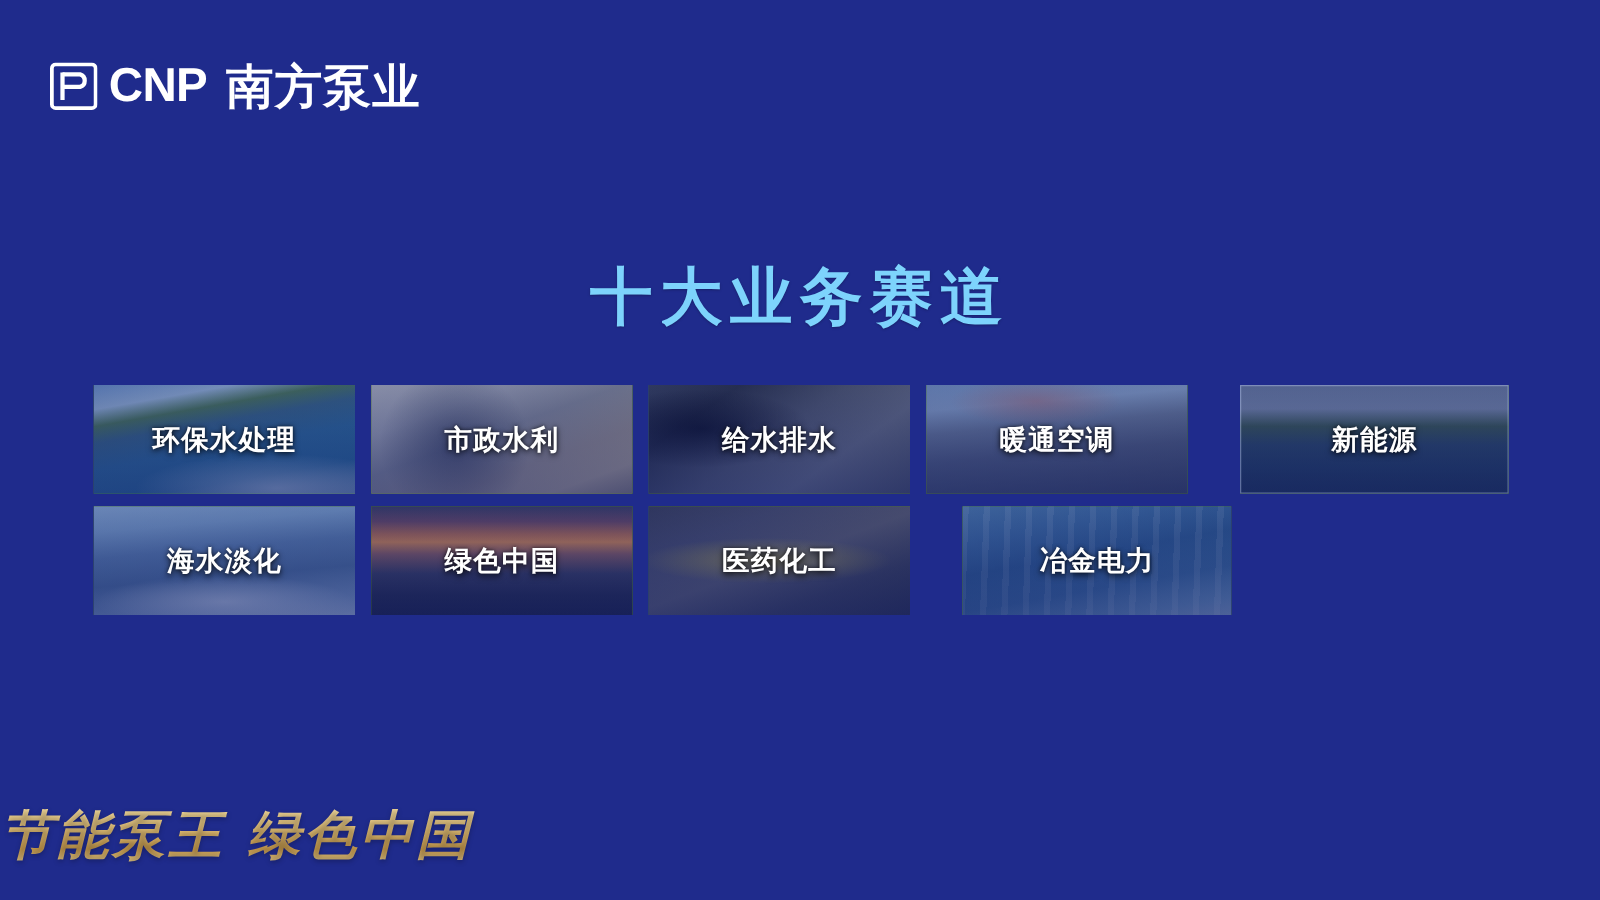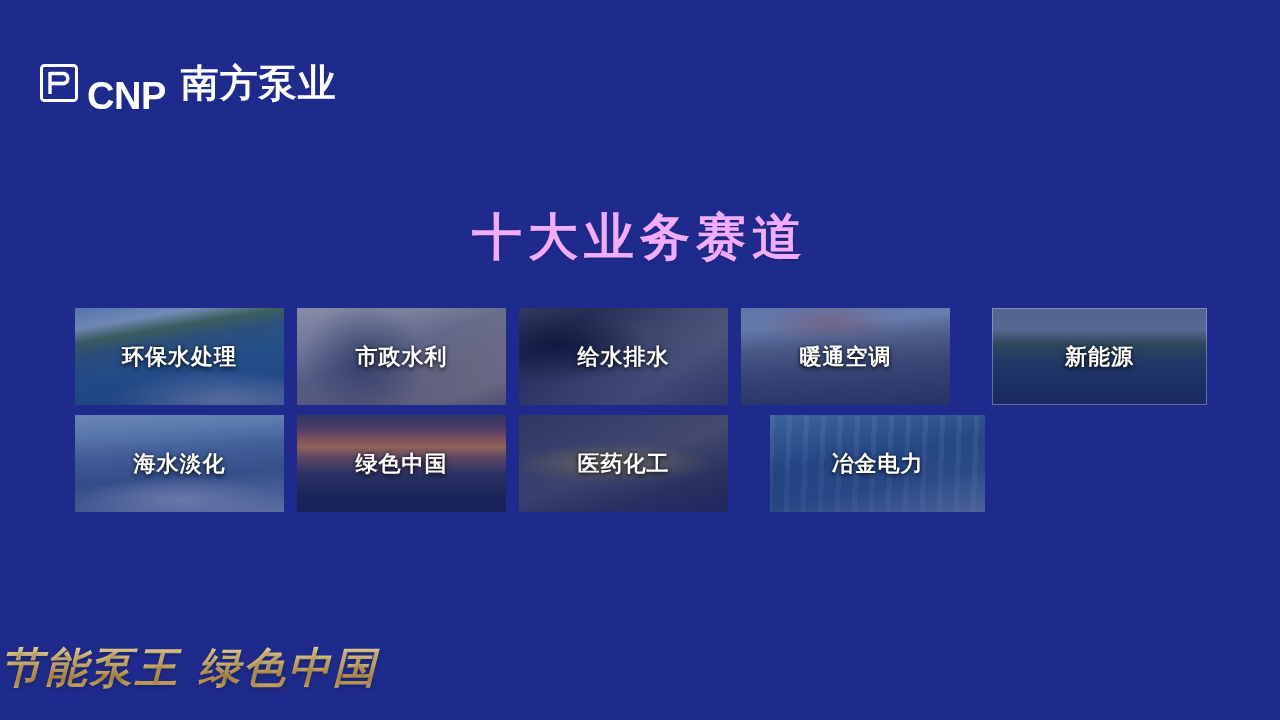--- a/index.html
+++ b/index.html
@@ -36,41 +36,40 @@
     position: relative;
     display: block;
   }
   .logo-text-en {
     color: #ffffff;
     font-size: 38px;
     font-weight: 800;
     letter-spacing: -0.5px;
     line-height: 1;
     font-family: "Liberation Sans", sans-serif;
-    margin-top: 27px;
   }
   .logo-text-cn {
     color: #ffffff;
     font-size: 38px;
     font-weight: 800;
     letter-spacing: 1px;
     line-height: 1;
     margin-left: 6px;
     font-family: "DejaVu Sans", sans-serif;
     text-align: center;
   }
 
   
   .title {
     position: absolute;
     left: 0;
     right: 0;
     top: 204px;
     text-align: center;
-    color: #f0abfc;
+    color: #7dd3fc;
     font-size: 50px;
     font-weight: 700;
     letter-spacing: 6px;
     font-family: Liberation Serif, serif;
     text-shadow: 0 1px 2px rgba(0,0,0,0.25);
   }
 
   
   .grid {
     position: absolute;
@@ -79,21 +78,21 @@
     width: 1110px;
   }
   .grid-row {
     display: flex;
     gap: 13px;
     margin-bottom: 10px;
   }
   .card {
     position: relative;
     width: 209px;
-    height: 97px;
+    height: 87px;
     overflow: hidden;
     flex: 0 0 auto;
     background: #4d7c0f;
   }
   .card.wide { width: 215px; margin-left: 29px; }
 
   .card .photo {
     position: absolute;
     inset: 0;
   }

